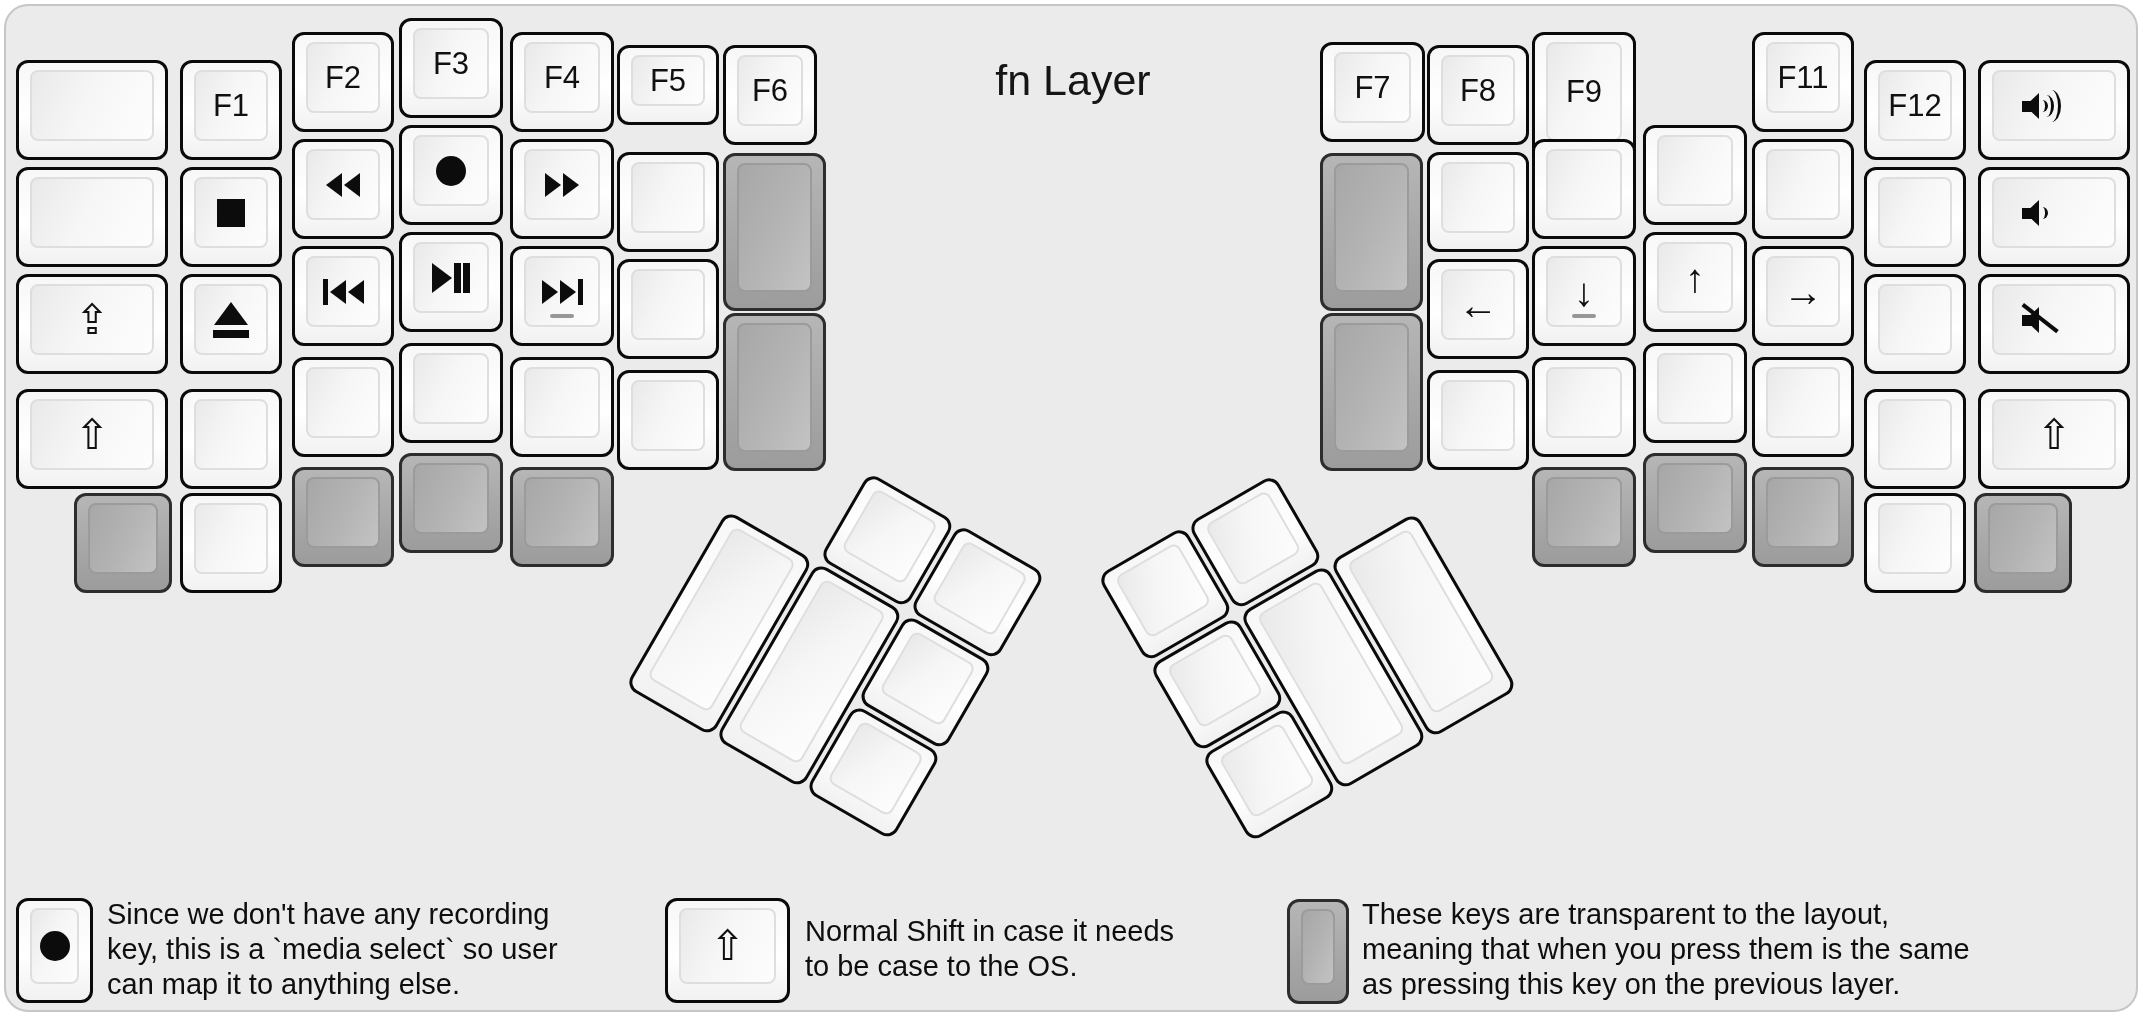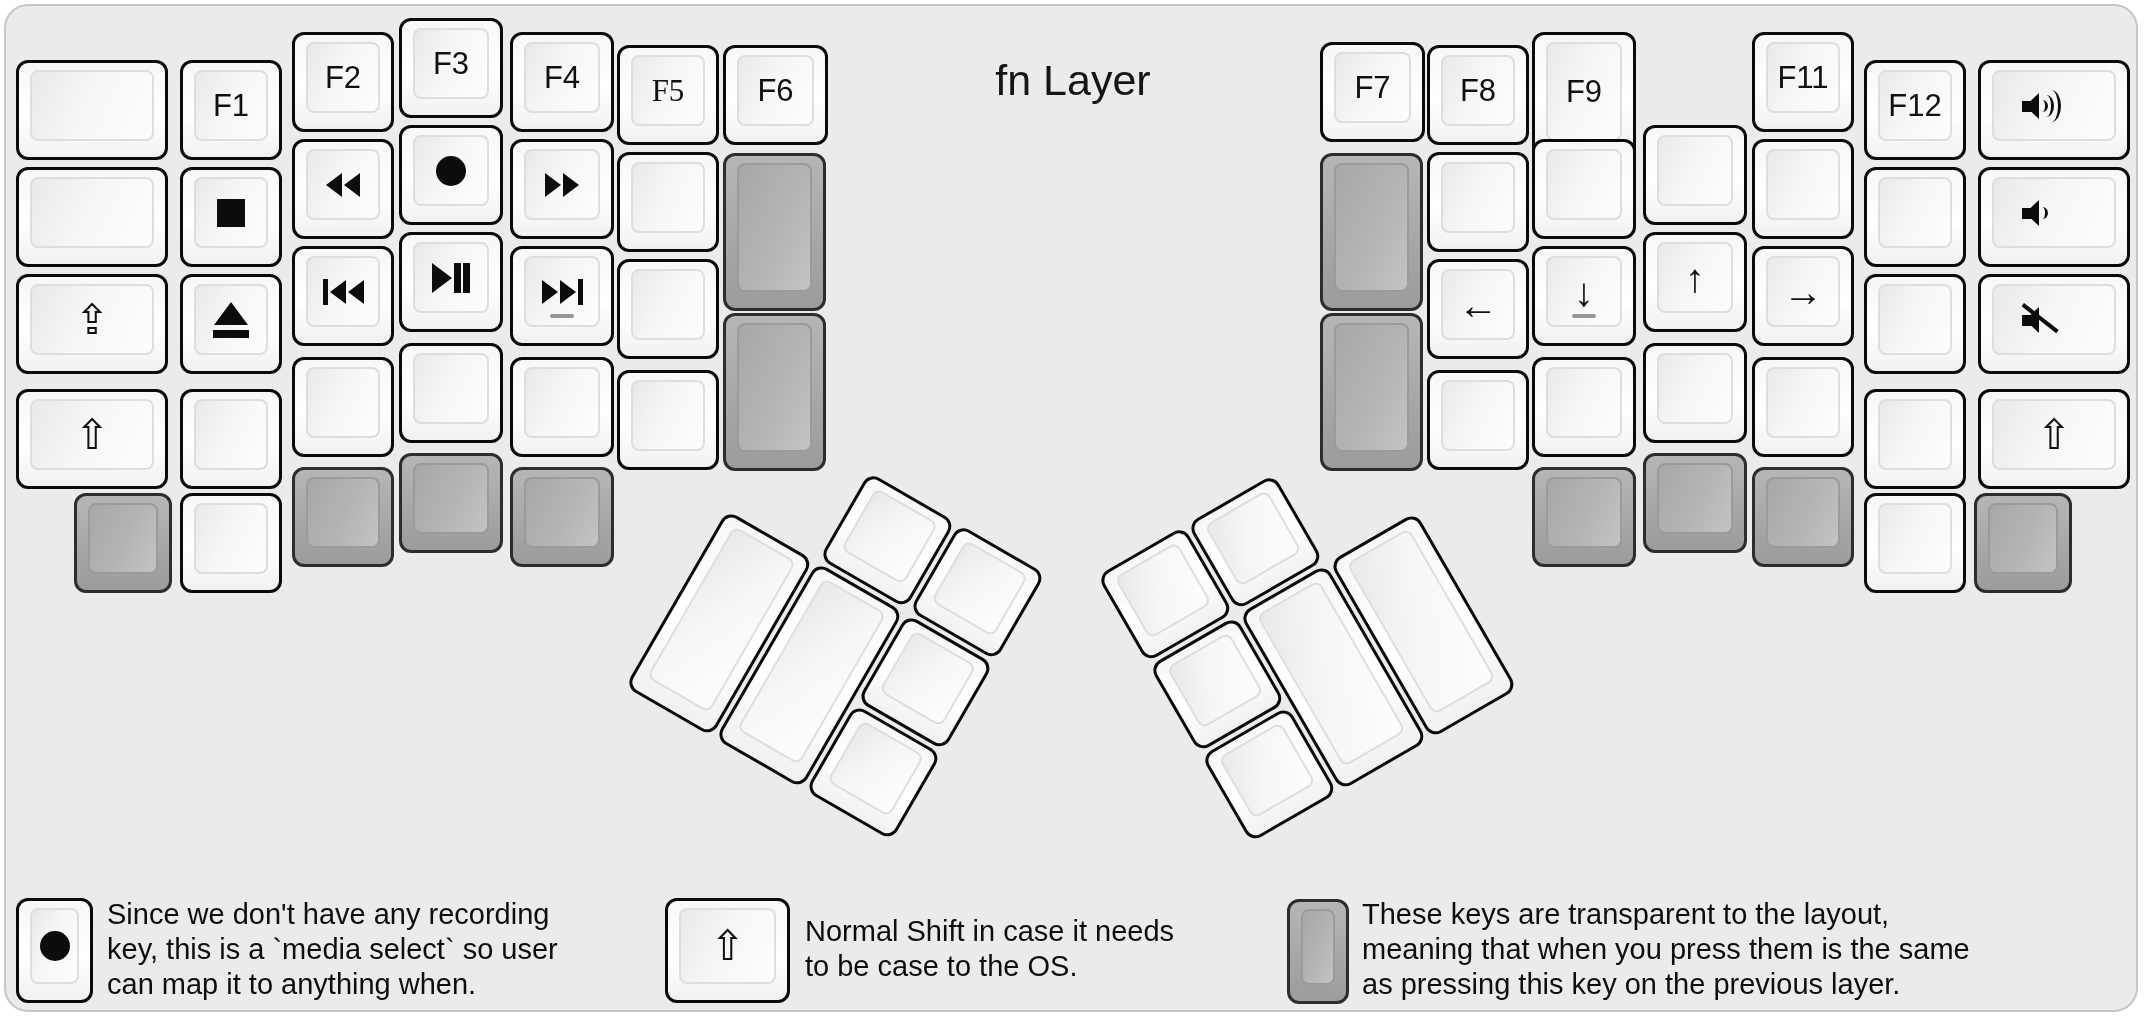--- a/index.html
+++ b/index.html
@@ -169,35 +169,35 @@
           </div>
           <div class="homing"></div>
         </div>
       </div>
       <div class="key" style="left: 510px; top: 357px; width: 104px; height: 100px;">
         <div class="face"></div>
       </div>
       <div class="key gray" style="left: 510px; top: 467px; width: 104px; height: 100px;">
         <div class="face"></div>
       </div>
-      <div class="key" style="left: 617px; top: 45px; width: 102px; height: 100px; font-family: Liberation Serif, serif;">
+      <div class="key" style="left: 617px; top: 45px; width: 102px; height: 80px;">
         <div class="face">
           <span class="klabel">F5</span>
         </div>
       </div>
       <div class="key" style="left: 617px; top: 152px; width: 102px; height: 100px;">
         <div class="face"></div>
       </div>
       <div class="key" style="left: 617px; top: 259px; width: 102px; height: 100px;">
         <div class="face"></div>
       </div>
       <div class="key" style="left: 617px; top: 370px; width: 102px; height: 100px;">
         <div class="face"></div>
       </div>
-      <div class="key" style="left: 723px; top: 45px; width: 105px; height: 100px;">
+      <div class="key" style="left: 723px; top: 45px; width: 94px; height: 100px;">
         <div class="face">
           <span class="klabel">F6</span>
         </div>
       </div>
       <div class="key gray" style="left: 723px; top: 153px; width: 103px; height: 158px;">
         <div class="face"></div>
       </div>
       <div class="key gray" style="left: 723px; top: 313px; width: 103px; height: 158px;">
         <div class="face"></div>
       </div>
@@ -384,21 +384,21 @@
     <div class="lslot" style="left:16px;top:898px">
         <div class="key" style="left: 0px; top: 0px; width: 77px; height: 105px;">
           <div class="face">
             <div class="i-circle"></div>
           </div>
         </div>
       </div>
     <div class="ltext" style="left:107px;top:897px">
       <div>Since we don't have any recording</div>
       <div>key, this is a `media select` so user</div>
-      <div>can map it to anything when.</div>
+      <div>can map it to anything else.</div>
     </div>
 
     <div class="lslot" style="left:665px;top:898px">
         <div class="key" style="left: 0px; top: 0px; width: 125px; height: 105px;">
           <div class="face">
             <span class="shift-glyph">⇧</span>
           </div>
         </div>
       </div>
     <div class="ltext" style="left:805px;top:914px">

